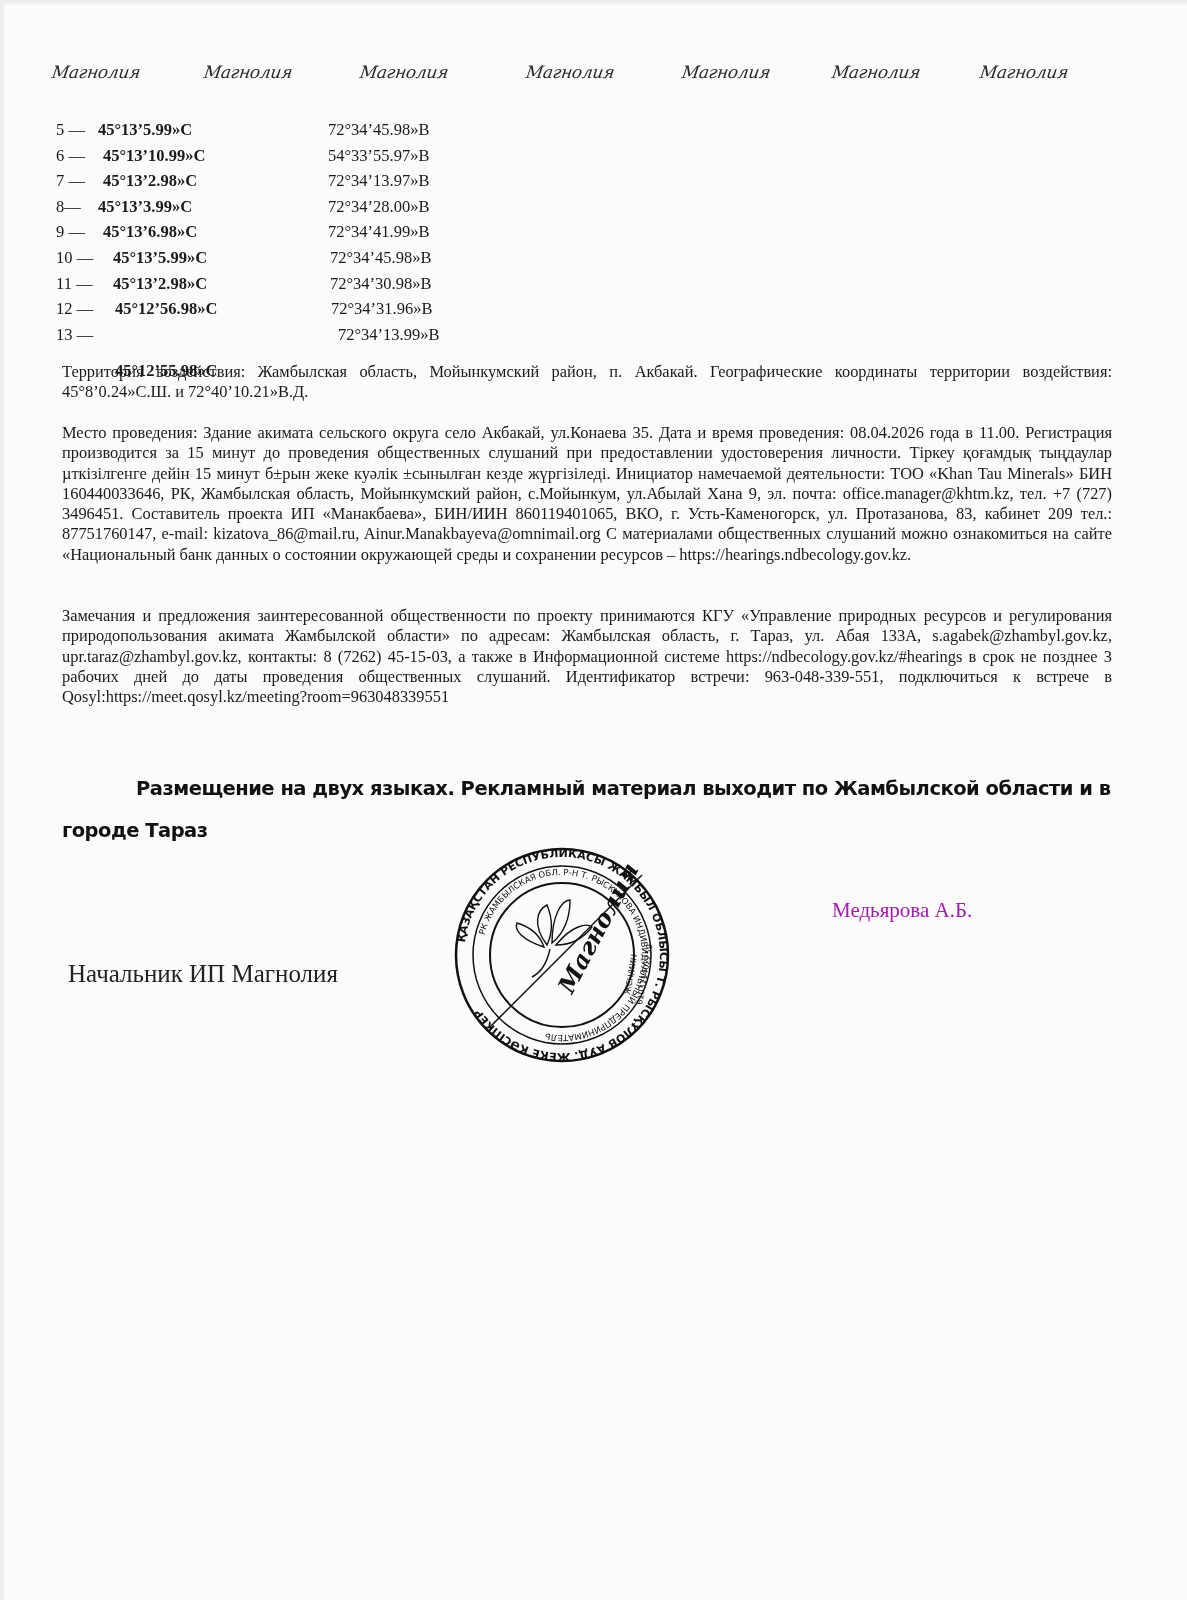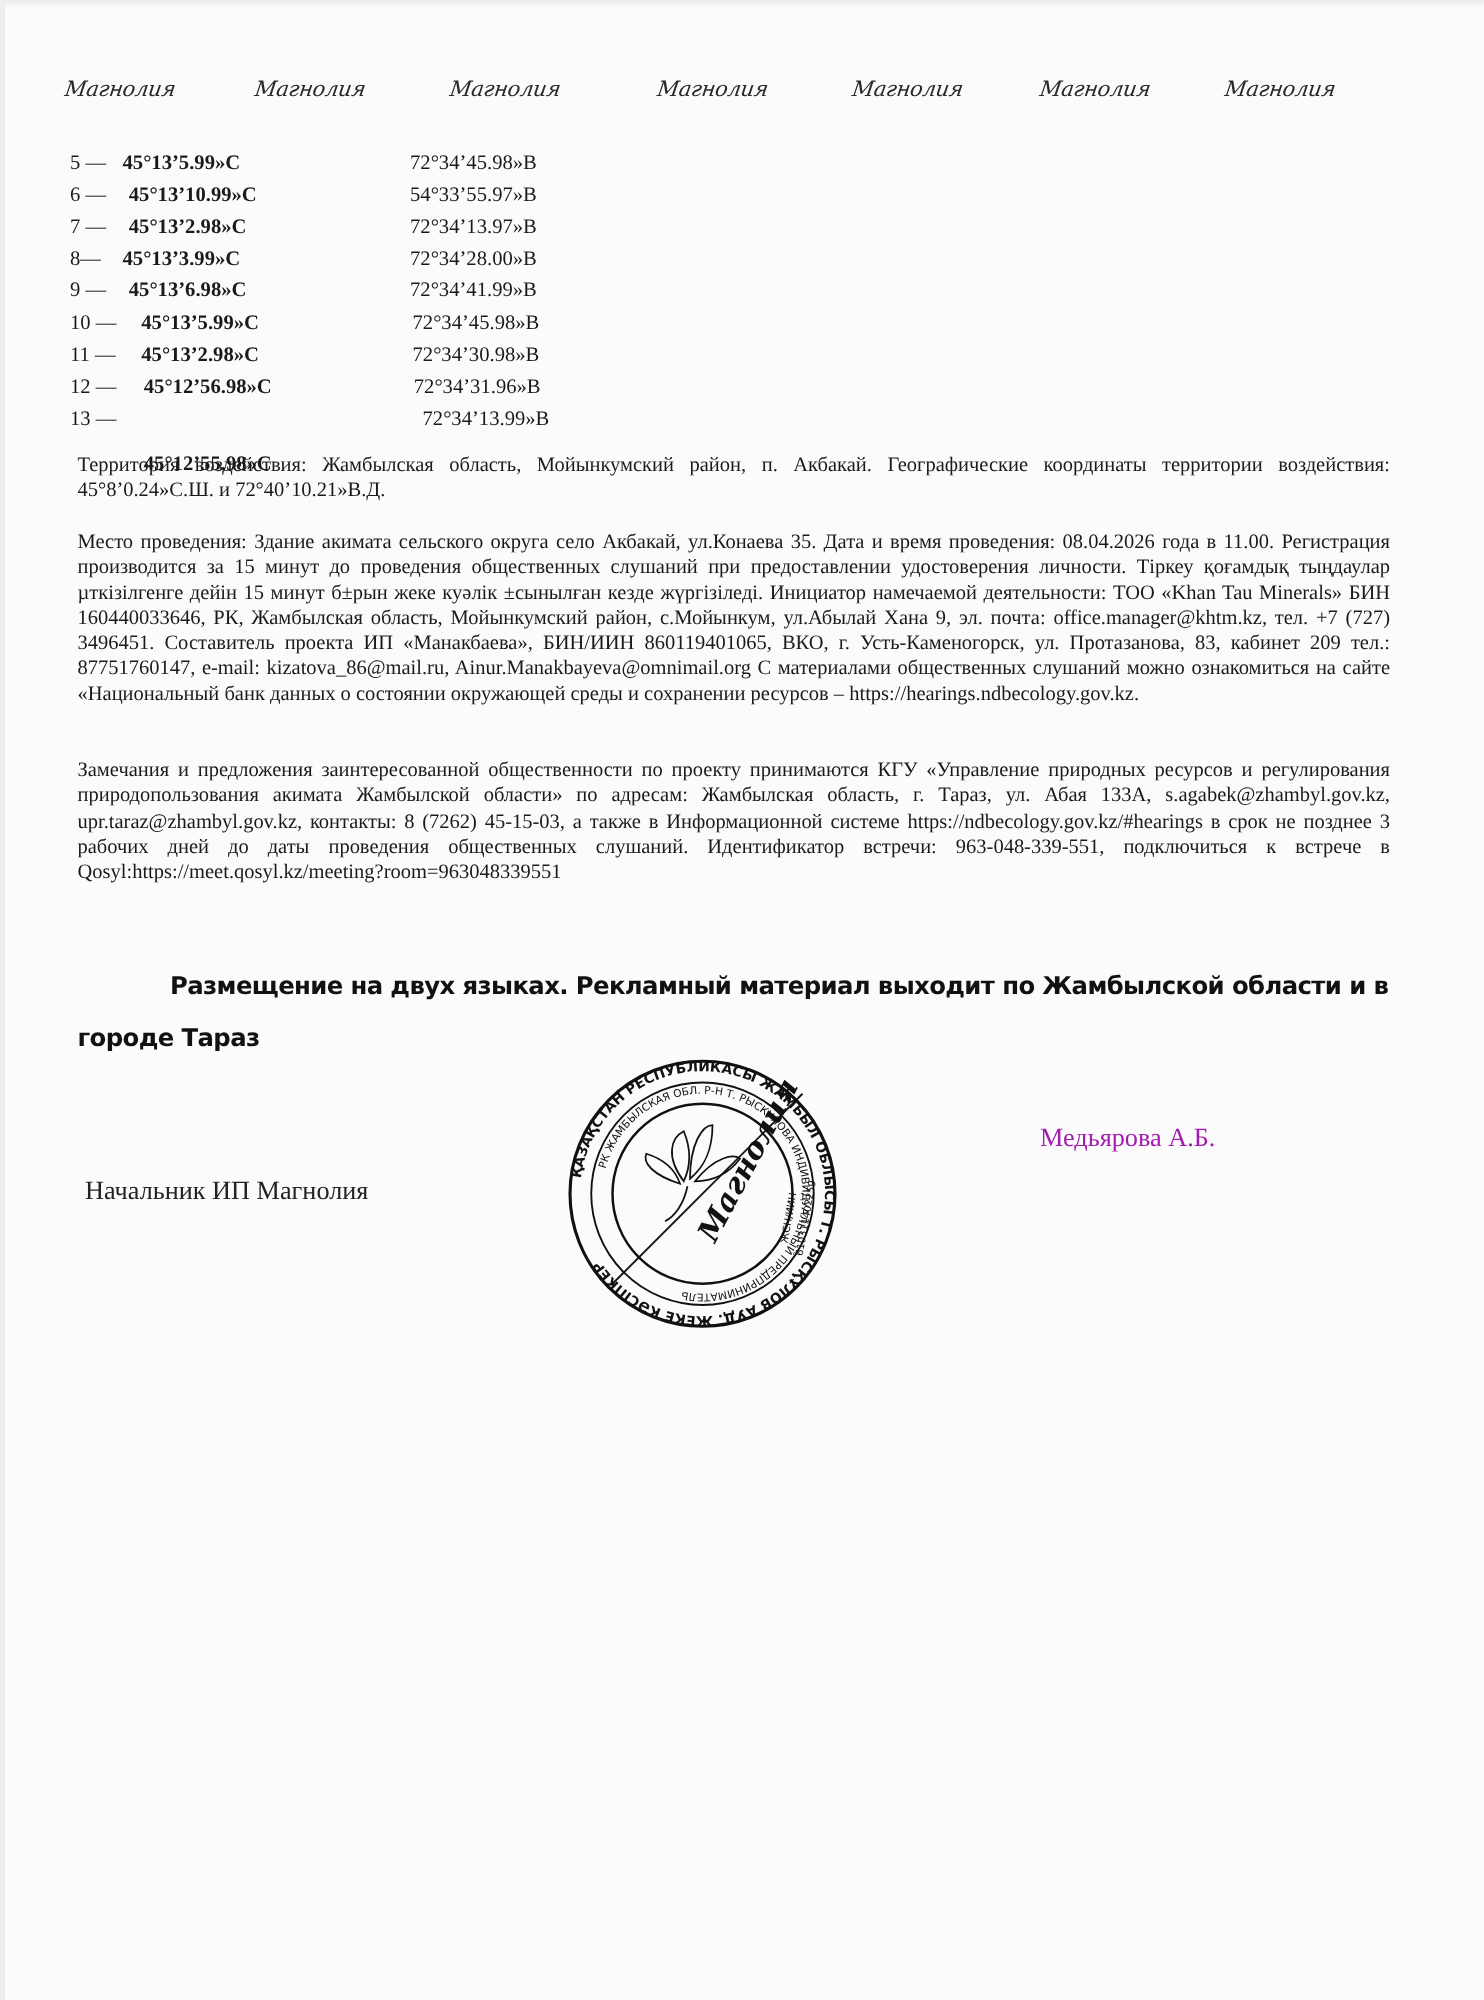--- a/index.html
+++ b/index.html
@@ -24,21 +24,21 @@
     text-align:justify; text-align-last:left;
   }
   #p1 { top:362px; }
   #p2 { top:423px; }
   #p3 { top:606px; }
   .bold-note {
     position:absolute; left:62px; width:1060px; font-family:"DejaVu Sans", sans-serif;
     font-weight:bold; font-size:19.5px; line-height:42px; letter-spacing:-0.5px; color:#111;
   }
   .bold-note .indent { display:inline-block; width:74px; }
-  .sig-left { position:absolute; left:68px; top:940px; font-size:21px; color:#222; }
+  .sig-left { position:absolute; left:68px; top:960px; font-size:25px; color:#222; }
   .sig-right { position:absolute; left:832px; top:898px; font-size:21px; color:#a21caf; }
   .stamp { position:absolute; left:452px; top:845px; width:220px; height:220px; }
 </style>
 </head>
 <body>
 
 <div class="page-edge-top"></div>
 <div class="page-edge-left"></div>
 
 <div class="header-row">

